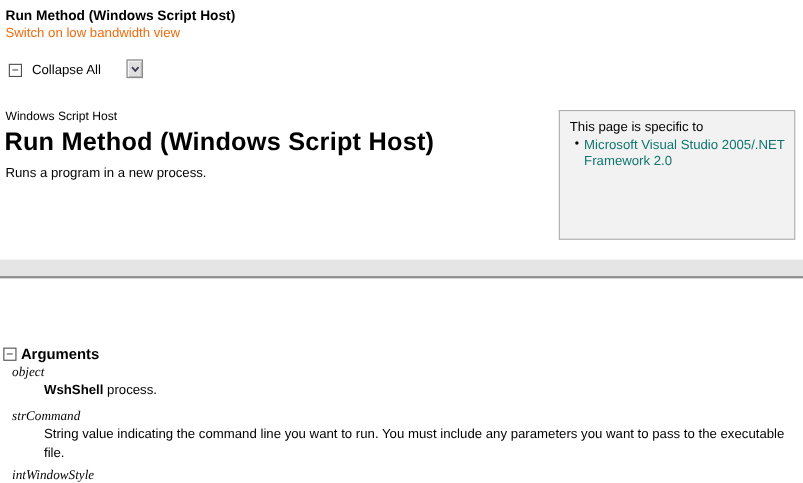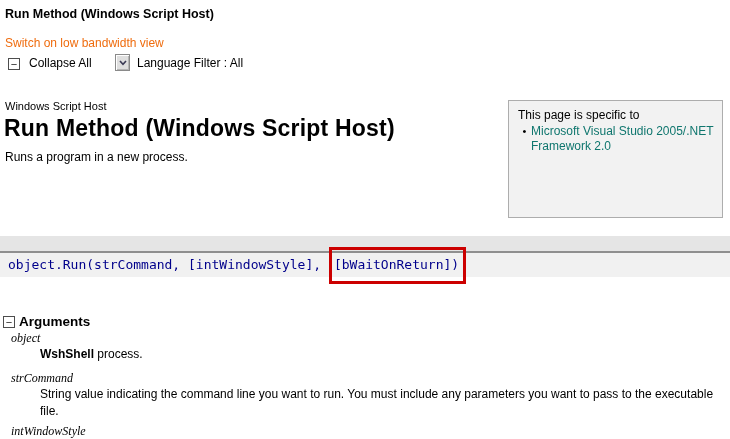--- a/index.html
+++ b/index.html
@@ -10,21 +10,21 @@
     height: 439px;
     background: #fff;
     font-family: "Liberation Sans", sans-serif;
     color: #000;
     overflow: hidden;
   }
   .abs { position: absolute; }
 
   
   .page-title { left: 5px; top: 7px; font-size: 12.5px; font-weight: bold; }
-  .lowband-link { left: 5px; top: 36px; font-size: 12px; color: #ef6c0e; cursor: pointer; text-decoration: none; }
+  .lowband-link { left: 5px; top: 23px; font-size: 12px; color: #ef6c0e; cursor: pointer; text-decoration: none; }
 
   .minus-box {
     display: inline-block;
     width: 12px; height: 12px;
     border: 1px solid #4d4d4d;
     background: #fff;
     color: #1a1a1a;
     font-size: 11px; line-height: 10px;
     text-align: center;
     vertical-align: middle;
@@ -109,37 +109,35 @@
   <a class="abs lowband-link">Switch on low bandwidth view</a>
 
   <span class="abs minus-box collapse-all-icon">−</span>
   <span class="abs collapse-all-label">Collapse All</span>
 
   <span class="abs dropdown-btn">
     <svg width="8" height="6" viewBox="0 0 8 6">
         <path d="M1 1 L4 4.4 L7 1" stroke="#3a3a55" stroke-width="1.6" fill="none"></path>
       </svg>
   </span>
-  <span class="abs langfilter-label">Language Filter : All</span>
 
   <div class="abs eyebrow">Windows Script Host</div>
   <div class="abs article-title">Run Method (Windows Script Host)</div>
   <div class="abs summary">Runs a program in a new process.</div>
 
   <div class="abs version-box">
     <div>This page is specific to</div>
     <div class="version-bullet-row">
       <span class="bullet">•</span>
       <a class="version-link">Microsoft Visual Studio 2005/.NET Framework 2.0</a>
     </div>
   </div>
 
   <div class="abs syntax-block">
     <div class="syntax-header"></div>
-    <div class="syntax-body"><span>object.Run(strCommand, [intWindowStyle], </span><span class="annotation-box">[bWaitOnReturn])</span></div>
   </div>
 
   <span class="abs minus-box arguments-icon">−</span>
   <div class="abs arguments-title">Arguments</div>
 
   <div class="abs arg-term term-object">object</div>
   <div class="abs arg-desc desc-object"><span class="bold">WshShell</span><span> process.</span></div>
 
   <div class="abs arg-term term-strcommand">strCommand</div>
   <div class="abs arg-desc desc-strcommand">String value indicating the command line you want to run. You must include any parameters you want to pass to the executable file.</div>

